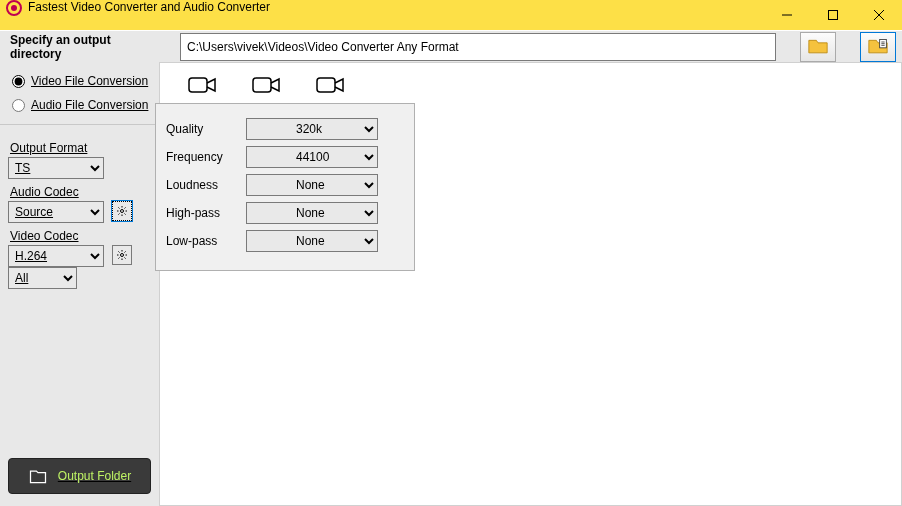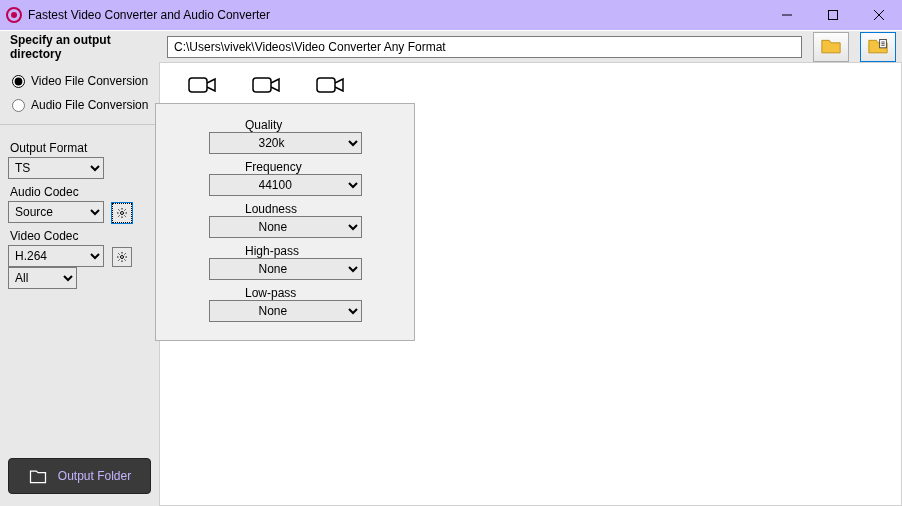--- a/index.html
+++ b/index.html
@@ -1,56 +1,56 @@
 <!DOCTYPE html>
 <html><head>
 <meta charset="utf-8">
 <style>
 * { box-sizing: border-box; margin: 0; padding: 0; font-family: "Segoe UI", Tahoma, sans-serif; font-size: 12px; }
 body { width: 902px; height: 506px; background: #fff; overflow: hidden; }
 
-.titlebar { height: 30px; display: flex; align-items: center; padding-left: 6px; background: #c4b5fd; }
+.titlebar { height: 30px; display: flex; padding-left: 6px; background: #fde047; }
 .titlebar .app-icon { width: 16px; height: 16px; border-radius: 50%; border: 2px solid #c00050; display: flex; align-items: center; justify-content: center; margin-right: 6px; }
 .titlebar .app-icon::after { content: ""; width: 6px; height: 6px; border-radius: 50%; background: #c00050; }
 .titlebar .title { flex: 1; }
 .winbtn { width: 46px; height: 30px; display: flex; align-items: center; justify-content: center; }
 .winbtn svg { width: 10px; height: 10px; }
 
-.toprow { height: 32px; display: flex; align-items: center; padding: 0 6px; gap: 11px; background: #e8e8e8; border-top: 1px solid #fff; }
+.toprow { height: 32px; display: flex; align-items: center; padding: 0 6px; gap: 24px; background: #e8e8e8; border-top: 1px solid #fff; }
 .toprow .label { font-weight: bold; width: 150px; padding-left: 4px; }
-.toprow input[type=text] { flex: 1; height: 22px; padding: 0 6px; border: 1px solid #7a7a7a; background: #fff; }
+.toprow input[type=text] { flex: 1; height: 28px; padding: 0 6px; border: 1px solid #7a7a7a; background: #fff; }
 .iconbtn { width: 36px; height: 30px; border: 1px solid #aaa; background: linear-gradient(#fcfcfc,#e6e6e6); display: flex; align-items: center; justify-content: center; }
 .iconbtn.active { border: 1px solid #0078d7; }
 .folder-svg { width: 20px; height: 16px; }
 
 .body { display: flex; height: calc(506px - 30px - 32px); }
-.sidebar { width: 160px; background: #e8e8e8; border-right: 1px solid #d0d0d0; padding: 8px 8px 12px 8px; display: flex; flex-direction: column; }
+.sidebar { width: 160px; background: #e8e8e8; border-right: 1px solid #d0d0d0; padding: 8px 8px 12px 8px; display: flex; flex-direction: column; text-decoration: underline; }
 .radio-row { display: flex; align-items: center; margin: 4px 0 6px 4px; gap: 6px; }
 .radio-row input { accent-color: #000; }
 .divider { height: 1px; background: #c8c8c8; margin: 6px -8px 10px -8px; }
 .field-label { margin: 6px 0 2px 2px; }
-.row { display: flex; align-items: flex-end; gap: 8px; }
+.row { display: flex; align-items: flex-start; gap: 8px; }
 select { height: 22px; border: 1px solid #7a7a7a; background: #e9e9e9; padding: 0 2px; }
 select.w110 { width: 96px; }
 select.w90 { width: 69px; }
-select.w138 { width: 153px; padding-left: 45px; }
+select.w138 { width: 132px; padding-left: 45px; }
 .gear { width: 20px; height: 20px; border: 1px solid #7a7a7a; display: flex; align-items: center; justify-content: center; background: #e9e9e9; }
 .gear.active { border: 1px dotted #000; outline: 1px solid #0078d7; }
 .gear svg { width: 12px; height: 12px; }
 
 .spacer { flex: 1; }
-.darkbtn { background: #3a3a3a; color: #c4b5fd; border-radius: 4px; height: 36px; display: flex; align-items: center; justify-content: center; gap: 10px; margin-top: 8px; border: 1px solid #222; }
+.darkbtn { background: #3a3a3a; color: #bef264; border-radius: 4px; height: 36px; display: flex; align-items: center; justify-content: center; gap: 10px; margin-top: 8px; border: 1px solid #222; }
 .darkbtn svg { width: 20px; height: 20px; stroke: #fff; fill: none; }
 
 .main { flex: 1; background: #fff; padding: 8px; border: 1px solid #d0d0d0; border-left: none; position: relative; }
 .thumbs { display: flex; gap: 36px; padding: 4px 20px; }
 .thumb svg { width: 28px; height: 20px; stroke: #000; fill: none; stroke-width: 1.5; }
 
 .popup { position: absolute; left: -5px; top: 40px; width: 260px; background: #f0f0f0; border: 1px solid #b0b0b0; padding: 8px 10px 12px 10px; }
-.popup-row { display: flex; align-items: center; margin: 6px 0; flex-direction: column; }
+.popup-row { display: flex; align-items: center; margin: 6px 0; }
 .popup-row .plabel { width: 80px; }
 </style>
 </head>
 <body>
 
 <div class="titlebar">
   <div class="app-icon"></div>
   <div class="title">Fastest Video Converter and Audio Converter</div>
   <div class="winbtn">
       <svg viewBox="0 0 10 10">

